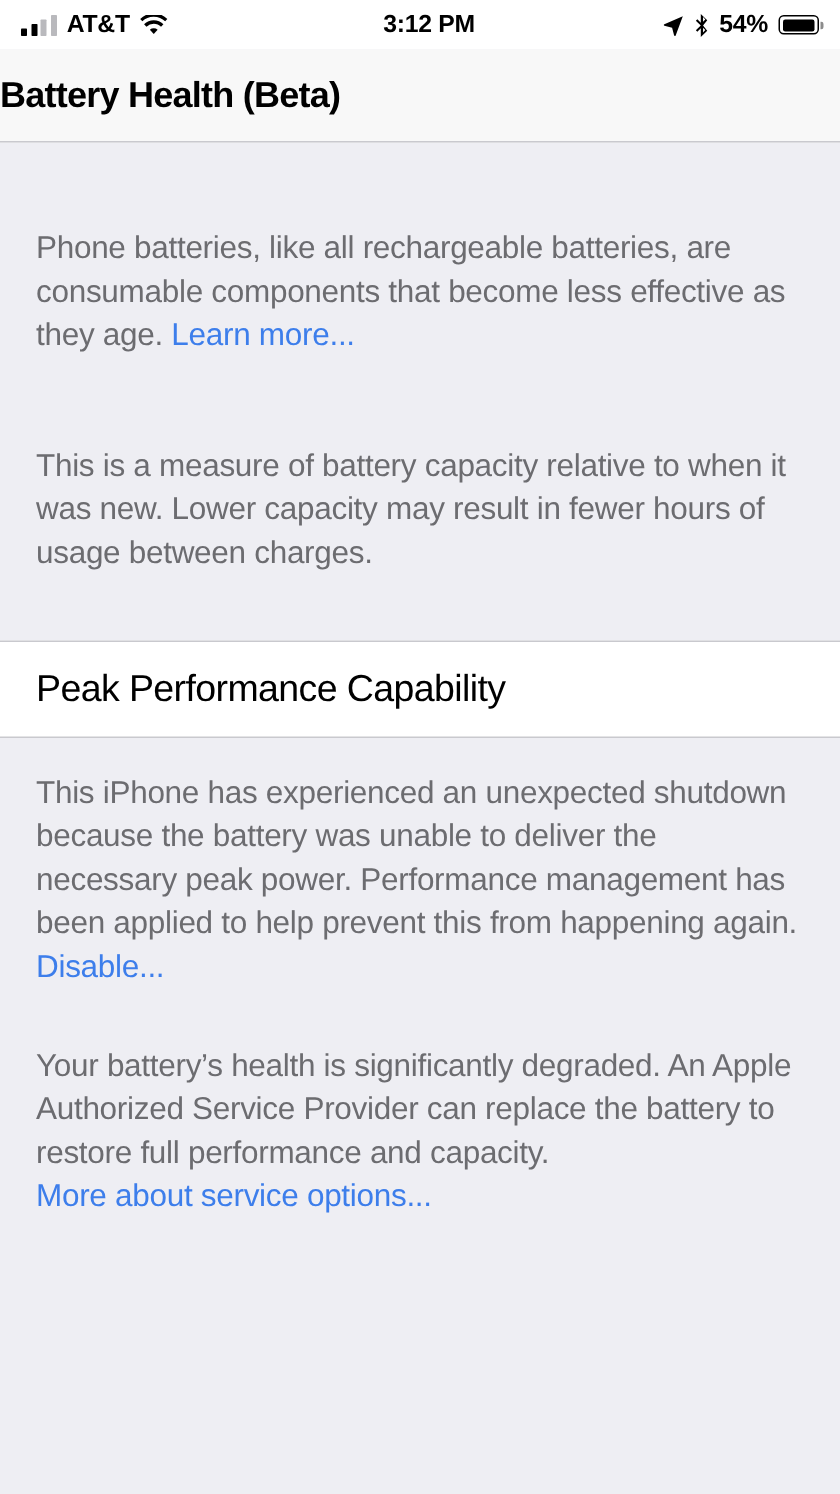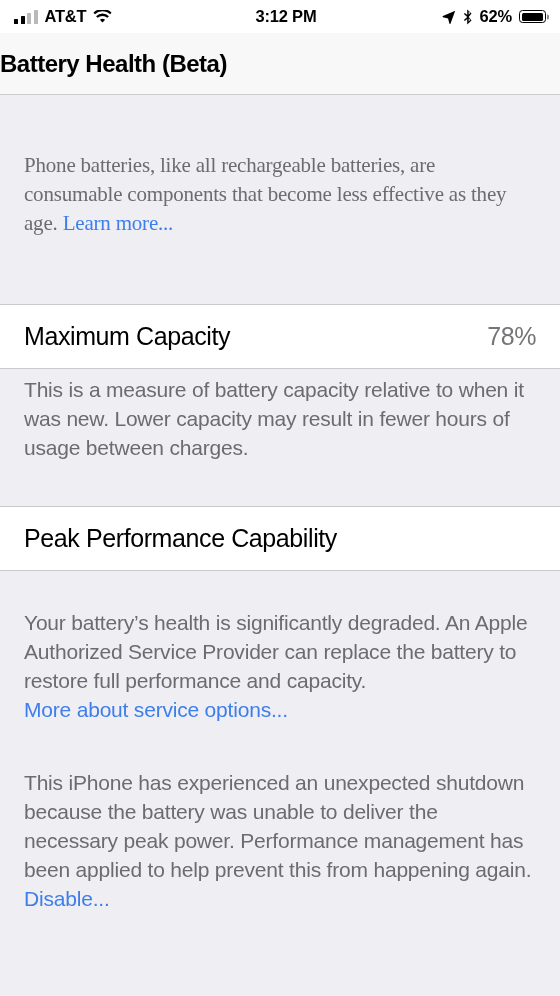--- a/index.html
+++ b/index.html
@@ -149,21 +149,21 @@
     height: calc(996px - 33px - 62px);
   }
 
   .group-note {
     padding: 0 24px;
     color: #6c6c70;
     font-size: 21px;
     line-height: 29px;
     letter-spacing: -0.2px;
   }
-  .note-top { padding-top: 56px; padding-bottom: 66px; font-family: Liberation Serif, serif; }
+  .note-top { padding-top: 56px; padding-bottom: 52px; }
 
   .link { color: #3d7eeb; cursor: pointer; }
 
   .cell {
     background: #ffffff;
     border-top: 0.5px solid #c9c9ce;
     border-bottom: 0.5px solid #c9c9ce;
     min-height: 65px;
     display: flex;
     align-items: center;
@@ -208,50 +208,46 @@
 
   <div class="status-center">3:12 PM</div>
 
   <div class="status-right">
     <svg class="loc-icon" viewBox="0 0 14 14">
       <path d="M13.2 0.8 0.9 6.1c-.5.2-.45.95.07 1.08l5.1 1.3 1.3 5.1c.13.52.88.57 1.08.07z" fill="#000"></path>
     </svg>
     <svg class="bt-icon" viewBox="0 0 10 16">
       <path d="M4.2 8 0.9 4.9 1.9 3.9 4.2 6.1V0.4l4.3 4.1L5.7 8l2.8 3.5-4.3 4.1V9.9L1.9 12.1 0.9 11.1zm1.5-5.6v3.1l1.5-1.5zm0 7.1v3.1l1.5-1.6z" fill="#000"></path>
     </svg>
-    <span class="batt-pct">62%</span>
+    <span class="batt-pct">54%</span>
     <div class="batt-icon">
       <div class="batt-fill"></div>
     </div>
   </div>
 </div>
 
 <div class="nav-bar">
   <div class="nav-title">Battery Health (Beta)</div>
 </div>
 
 <div class="content">
 
   <div class="group-note note-top">
     <span>Phone batteries, like all rechargeable batteries, are consumable components that become less effective as they age. </span><span class="link">Learn more...</span>
   </div>
 
-  <div class="cell">
-    <span class="cell-title">Maximum Capacity</span>
-    <span class="cell-value">78%</span>
-  </div>
 
   <div class="group-note note-capacity">This is a measure of battery capacity relative to when it was new. Lower capacity may result in fewer hours of usage between charges.</div>
 
   <div class="cell">
     <span class="cell-title">Peak Performance Capability</span>
+  </div>
+
+  <div class="group-note note-perf">
+    <span>This iPhone has experienced an unexpected shutdown because the battery was unable to deliver the necessary peak power. Performance management has been applied to help prevent this from happening again. </span><span class="link">Disable...</span>
   </div>
 
   <div class="group-note note-service">
     <span>Your battery’s health is significantly degraded. An Apple Authorized Service Provider can replace the battery to restore full performance and capacity.</span><br>
     <span class="link">More about service options...</span>
   </div>
 
-  <div class="group-note note-perf">
-    <span>This iPhone has experienced an unexpected shutdown because the battery was unable to deliver the necessary peak power. Performance management has been applied to help prevent this from happening again. </span><span class="link">Disable...</span>
-  </div>
-
 </div>
 
 </body></html>

